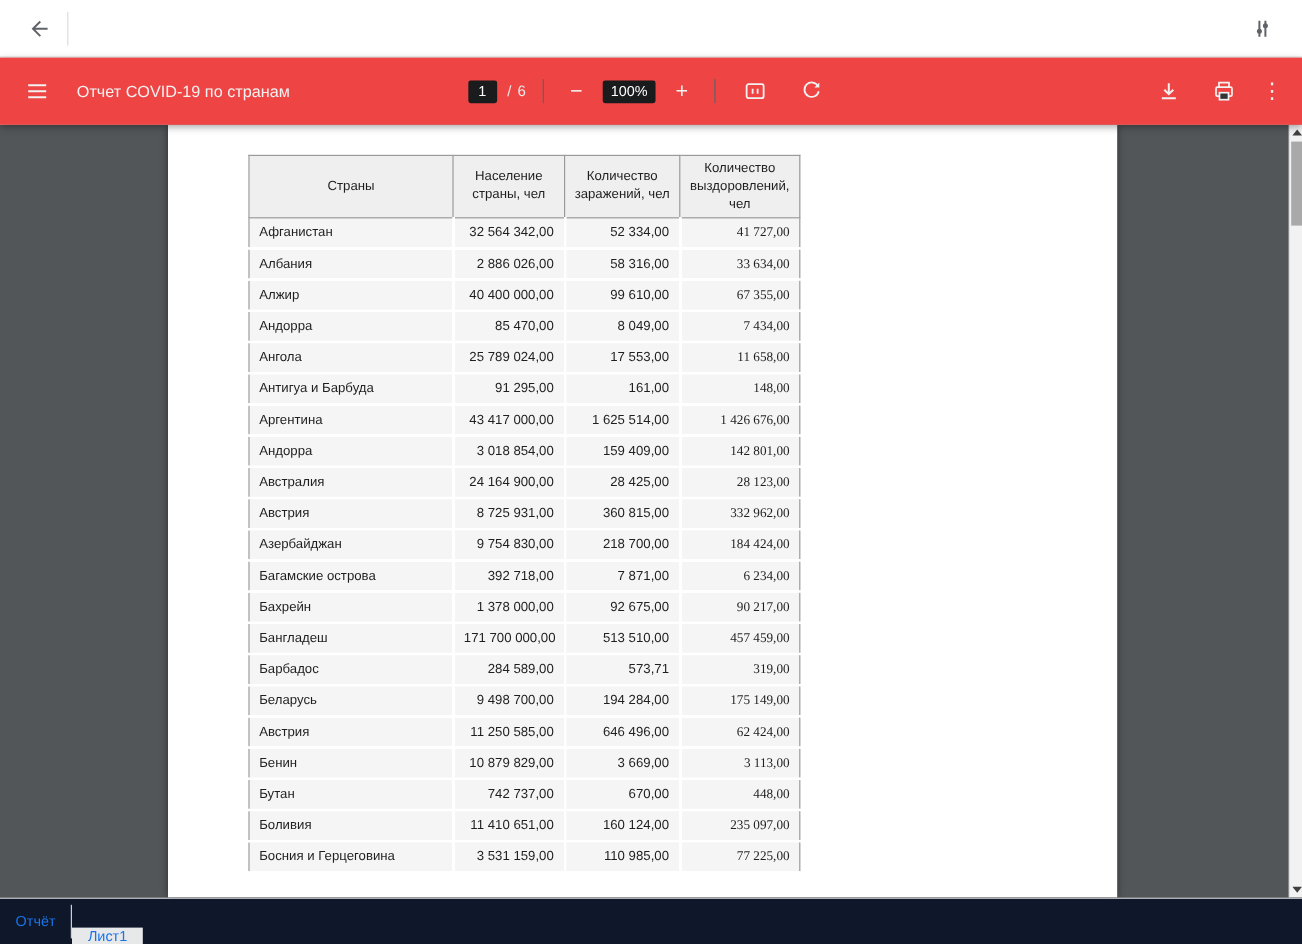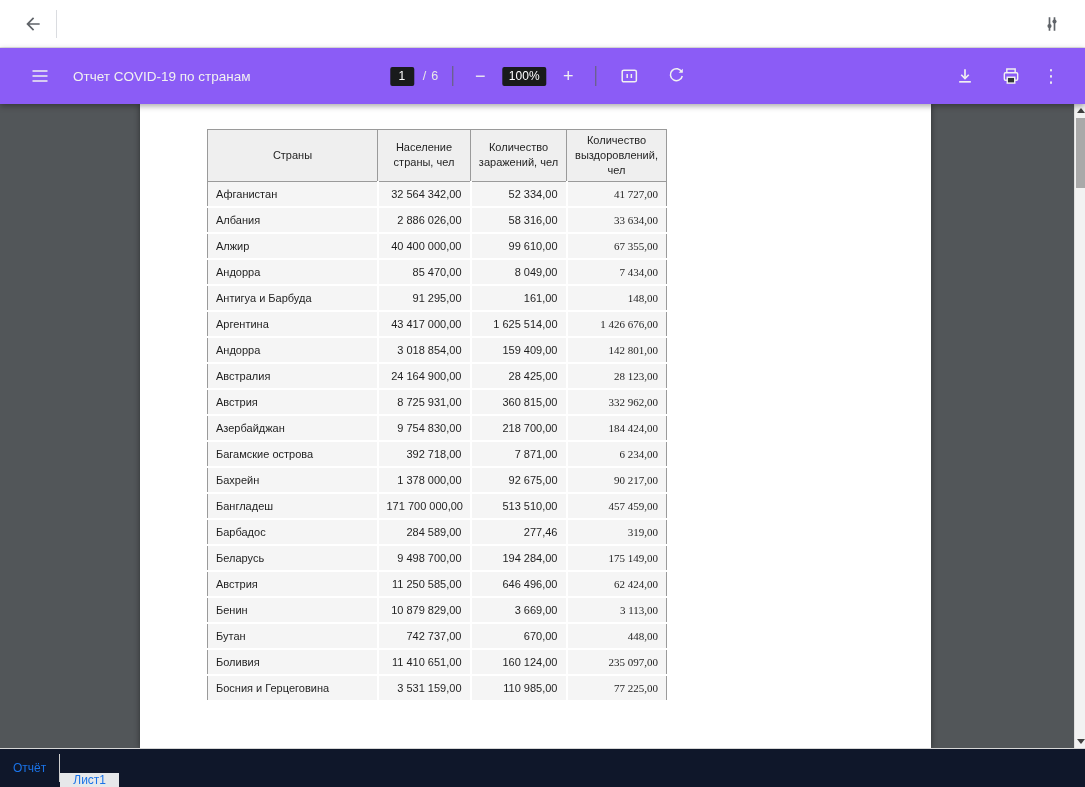--- a/index.html
+++ b/index.html
@@ -7,21 +7,21 @@
   body { font-family:"Liberation Sans","DejaVu Sans",sans-serif; }
   .app { position:relative; width:1085px; height:787px; display:flex; flex-direction:column; overflow:hidden; background:#fff; }
 
   
   .topbar { flex:0 0 48px; background:#fff; border-bottom:1px solid #e4e4e4; display:flex; align-items:center; padding:0 14px; }
   .icon-btn { background:none; border:none; width:38px; height:38px; display:flex; align-items:center; justify-content:center; cursor:pointer; border-radius:50%; }
   .topbar-divider { width:1px; height:28px; background:#dadce0; margin-left:4px; }
   .spacer { flex:1; }
 
   
-  .pdf-toolbar { flex:0 0 56px; background:#8b5cf6; color:#f1f1f1; display:flex; align-items:center; padding:0 21px; position:relative; z-index:3; box-shadow:0 2px 6px rgba(0,0,0,.35); }
+  .pdf-toolbar { flex:0 0 56px; background:#ef4444; color:#f1f1f1; display:flex; align-items:center; padding:0 12px; position:relative; z-index:3; box-shadow:0 2px 6px rgba(0,0,0,.35); }
   .toolbar-left { display:flex; align-items:center; gap:14px; }
   .toolbar-title { font-size:13.5px; color:#f1f1f1; white-space:nowrap; }
   .toolbar-center { position:absolute; left:50%; top:0; height:100%; transform:translateX(-50%); display:flex; align-items:center; gap:9px; }
   .dark-box { min-width:24px; height:19px; background:#191b1c; color:#fff; font-size:12px; display:flex; align-items:center; justify-content:center; padding:0 5px; border-radius:2px; }
   .zoom-box { min-width:44px; }
   .page-total { font-size:12.5px; color:#e8e8e8; display:flex; gap:5px; }
   .tb-divider { width:1px; height:20px; background:#5f6368; margin:0 5px; }
   .glyph-btn { background:none; border:none; color:#f1f1f1; font-size:18px; line-height:1; width:26px; height:26px; display:flex; align-items:center; justify-content:center; cursor:pointer; }
   .toolbar-right { margin-left:auto; display:flex; align-items:center; gap:8px; }
   .kebab { font-size:18px; }
@@ -183,20 +183,26 @@
               <td>99 610,00</td>
               <td>67 355,00</td>
             </tr>
             <tr>
               <td>Андорра</td>
               <td>85 470,00</td>
               <td>8 049,00</td>
               <td>7 434,00</td>
             </tr>
             <tr>
+              <td>Ангола</td>
+              <td>25 789 024,00</td>
+              <td>17 553,00</td>
+              <td>11 658,00</td>
+            </tr>
+            <tr>
               <td>Антигуа и Барбуда</td>
               <td>91 295,00</td>
               <td>161,00</td>
               <td>148,00</td>
             </tr>
             <tr>
               <td>Аргентина</td>
               <td>43 417 000,00</td>
               <td>1 625 514,00</td>
               <td>1 426 676,00</td>
@@ -239,21 +245,21 @@
             </tr>
             <tr>
               <td>Бангладеш</td>
               <td>171 700 000,00</td>
               <td>513 510,00</td>
               <td>457 459,00</td>
             </tr>
             <tr>
               <td>Барбадос</td>
               <td>284 589,00</td>
-              <td>277,46</td>
+              <td>573,71</td>
               <td>319,00</td>
             </tr>
             <tr>
               <td>Беларусь</td>
               <td>9 498 700,00</td>
               <td>194 284,00</td>
               <td>175 149,00</td>
             </tr>
             <tr>
               <td>Австрия</td>

